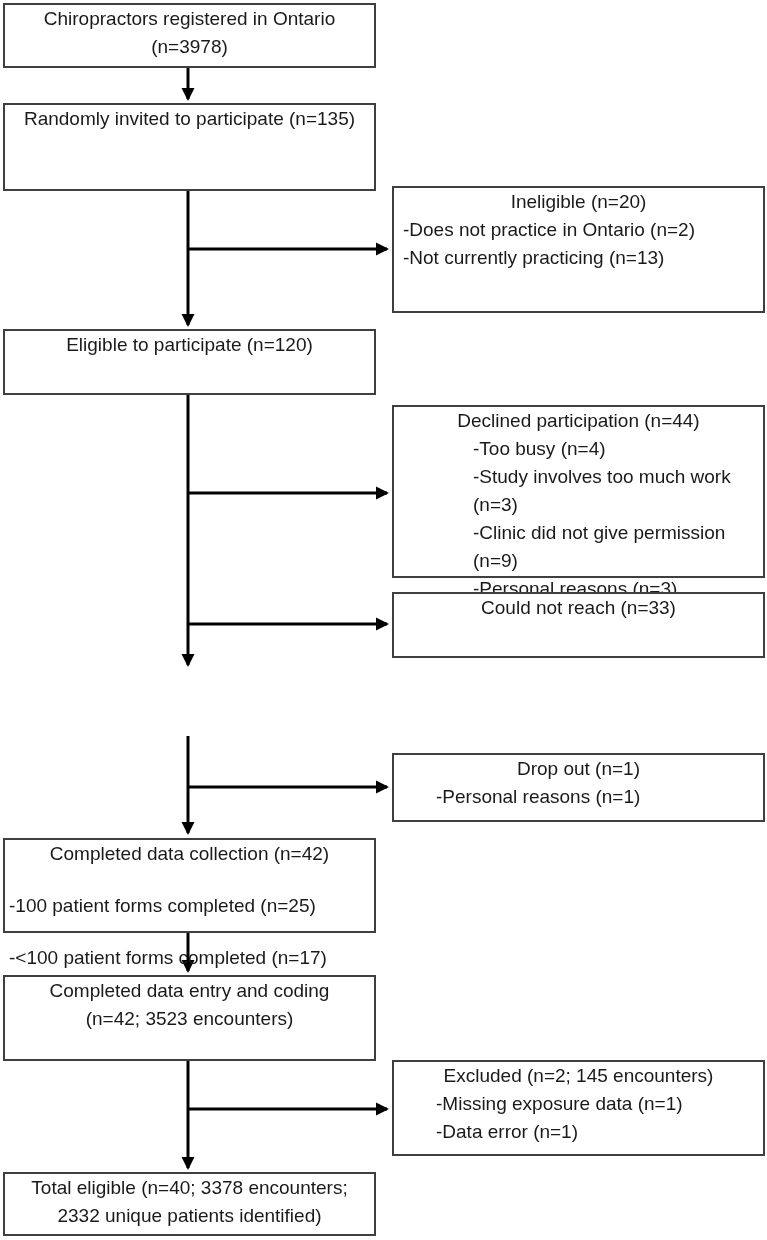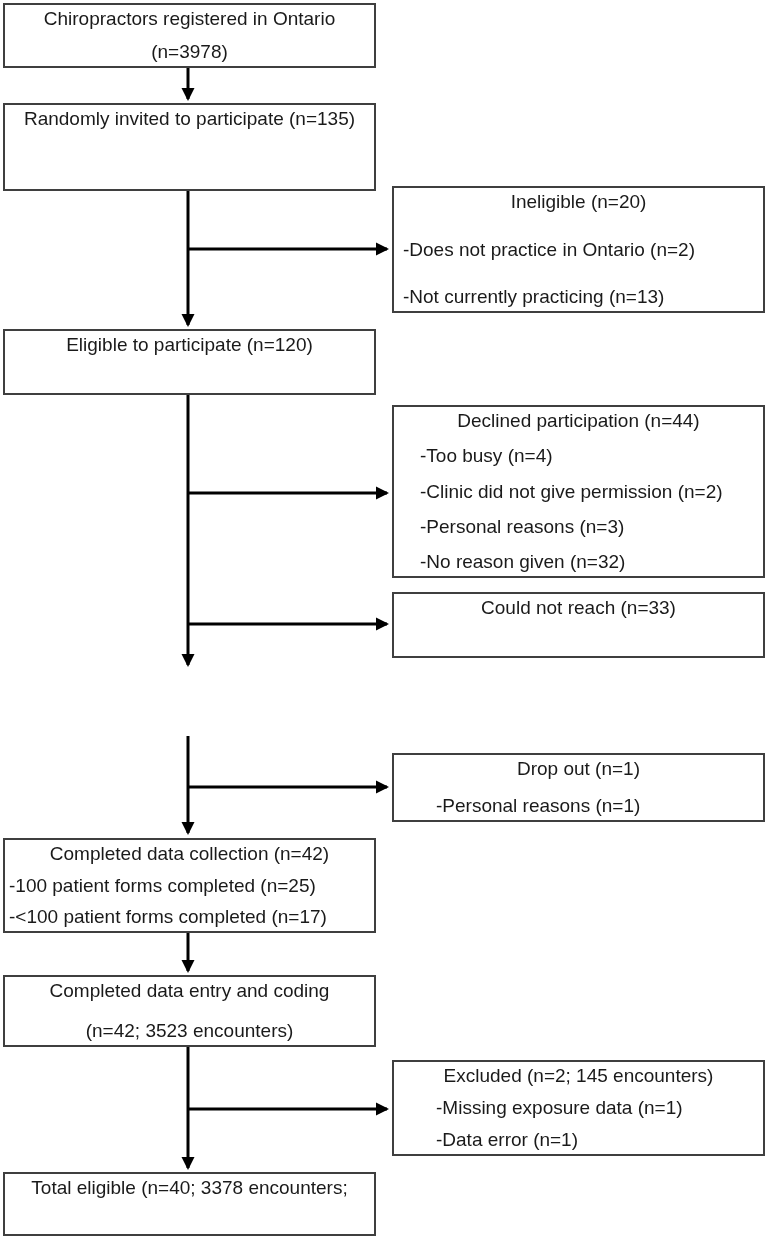--- a/index.html
+++ b/index.html
@@ -39,31 +39,31 @@
   }
   .box {
     position: absolute;
     box-sizing: border-box;
     border: 2px solid var(--border);
     background: var(--bg);
     font-size: 19px;
     line-height: 28px;
     display: flex;
     flex-direction: column;
-    justify-content: space-between;
+    justify-content: flex-start;
   }
   .box .title {
     text-align: center;
   }
   .box .item {
     text-align: left;
   }
-  .pad-xs .item { padding-left: 4px; }
+  .pad-xs .item { padding-left: 4px; margin-top: 24px; }
   .pad-sm .item { padding-left: 9px; }
-  .pad-md .item { padding-left: 26px; }
+  .pad-md .item { padding-left: 44px; margin-left: 35px; }
   .pad-lg .item { padding-left: 42px; }
 </style>
 </head>
 <body>
 
 <div class="canvas">
 
   <svg class="arrows" width="767" height="1240" viewBox="0 0 767 1240" aria-hidden="true">
     <defs>
       <marker id="ah" viewBox="0 0 10 10" refX="8.5" refY="5" markerWidth="4.5" markerHeight="4.5" orient="auto-start-reverse" markerUnits="strokeWidth">
@@ -96,39 +96,41 @@
     <div class="title">Eligible to participate (n=120)</div>
   </div>
 
 
   <div class="box pad-xs" style="left:3px; top:838px; width:373px; height:95px">
     <div class="title">Completed data collection (n=42)</div>
     <div class="item">-100 patient forms completed (n=25)</div>
     <div class="item">-&lt;100 patient forms completed (n=17)</div>
   </div>
 
-  <div class="box" style="left:3px; top:975px; width:373px; height:72px">
+  <div class="box" style="left:3px; top:975px; width:373px; height:86px">
     <div class="title">Completed data entry and coding</div>
     <div class="title">(n=42; 3523 encounters)</div>
   </div>
 
   <div class="box" style="left:3px; top:1172px; width:373px; height:64px">
     <div class="title">Total eligible (n=40; 3378 encounters;</div>
+    <div class="title">2332 unique patients identified)</div>
   </div>
 
   <div class="box pad-sm" style="left:392px; top:186px; width:373px; height:127px">
     <div class="title">Ineligible (n=20)</div>
     <div class="item">-Does not practice in Ontario (n=2)</div>
     <div class="item">-Not currently practicing (n=13)</div>
   </div>
 
   <div class="box pad-md" style="left:392px; top:405px; width:373px; height:173px">
     <div class="title">Declined participation (n=44)</div>
     <div class="item">-Too busy (n=4)</div>
-    <div class="item">-Clinic did not give permission (n=2)</div>
+    <div class="item">-Study involves too much work (n=3)</div>
+    <div class="item">-Clinic did not give permission (n=9)</div>
     <div class="item">-Personal reasons (n=3)</div>
     <div class="item">-No reason given (n=32)</div>
   </div>
 
   <div class="box" style="left:392px; top:592px; width:373px; height:66px">
     <div class="title">Could not reach (n=33)</div>
   </div>
 
   <div class="box pad-lg" style="left:392px; top:753px; width:373px; height:69px">
     <div class="title">Drop out (n=1)</div>

